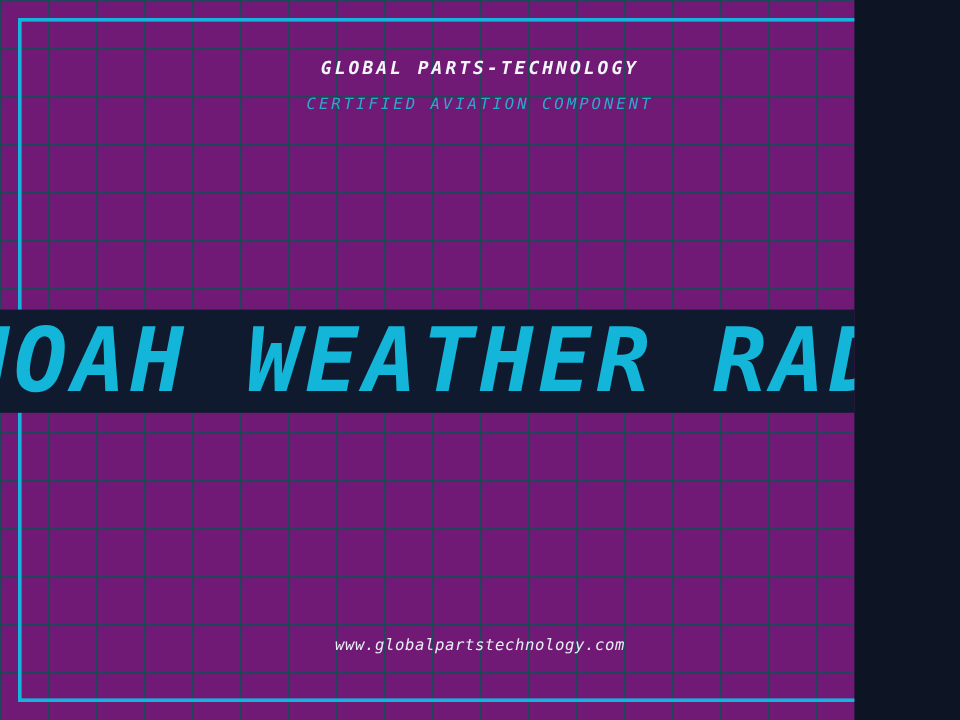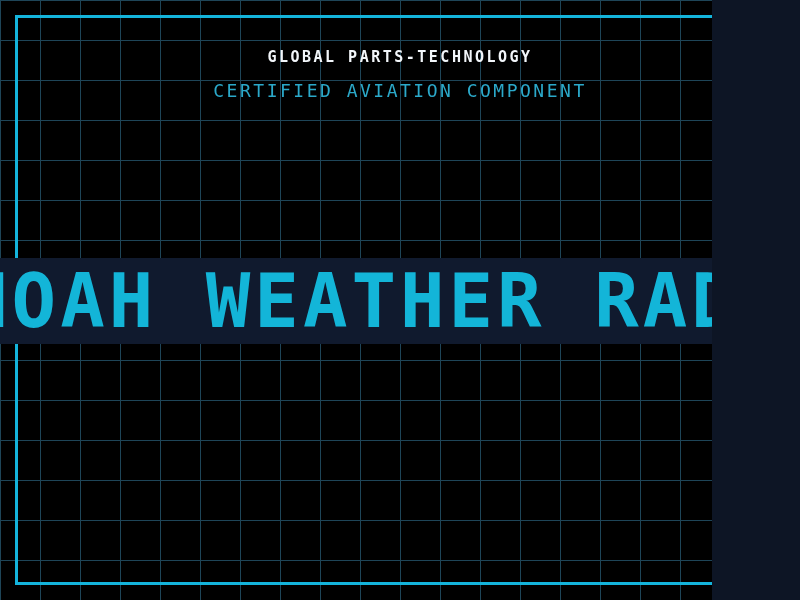--- a/index.html
+++ b/index.html
@@ -5,22 +5,23 @@
   html, body {
     margin: 0;
     padding: 0;
     background: #0d1525;
   }
   #stage {
     position: relative;
     width: 712px;
     height: 600px;
     overflow: hidden;
-    background-color: #000000;
+    background-color: #701a75;
     font-family: "DejaVu Sans Mono", monospace;
+    font-style: italic;
     -webkit-font-smoothing: none;
   }
 
   
   #grid {
     position: absolute;
     inset: 0;
     background-image:
       linear-gradient(to right, #1e4558 1px, transparent 1px),
       linear-gradient(to bottom, #1e4558 1px, transparent 1px);
@@ -54,21 +55,21 @@
   #brand-title {
     top: 48px;
     font-size: 15px;
     font-weight: bold;
     color: #f2f6fa;
     letter-spacing: 2.5px;
   }
 
   #brand-subtitle {
     top: 80px;
-    font-size: 18px;
+    font-size: 13px;
     color: #2ba9ca;
     letter-spacing: 2.5px;
   }
 
   #pn-label {
     top: 220px;
     font-size: 13px;
     color: #8a9bb0;
     letter-spacing: 2.5px;
   }
@@ -115,14 +116,15 @@
 
   <div class="txt" id="brand-title">GLOBAL PARTS-TECHNOLOGY</div>
 
   <div class="txt" id="brand-subtitle">CERTIFIED AVIATION COMPONENT</div>
 
 
   <div id="headline-band">
     <div id="headline">NOAH WEATHER RADAR</div>
   </div>
 
+  <div class="txt" id="footer-url">www.globalpartstechnology.com</div>
 
 </div>
 
 </body></html>

